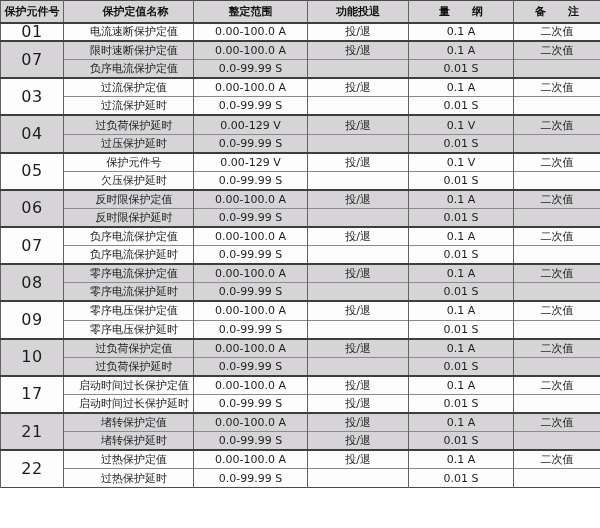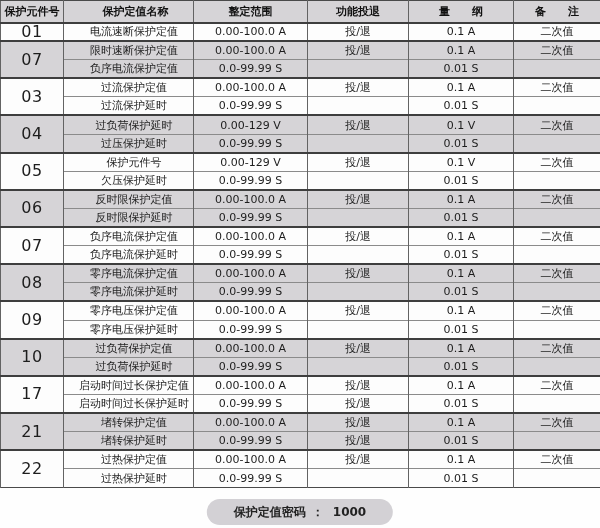--- a/index.html
+++ b/index.html
@@ -274,19 +274,14 @@
         <tr class="">
           <td class="name">过热保护延时</td>
           <td>0.0-99.99 S</td>
           <td></td>
           <td>0.01 S</td>
           <td></td>
         </tr>
       </tbody>
   </table>
 
-  <div class="pill">
-    <span>保护定值密码</span>
-    <span class="sep">：</span>
-    <span>1000</span>
-  </div>
 
 </div>
 
 </body></html>

